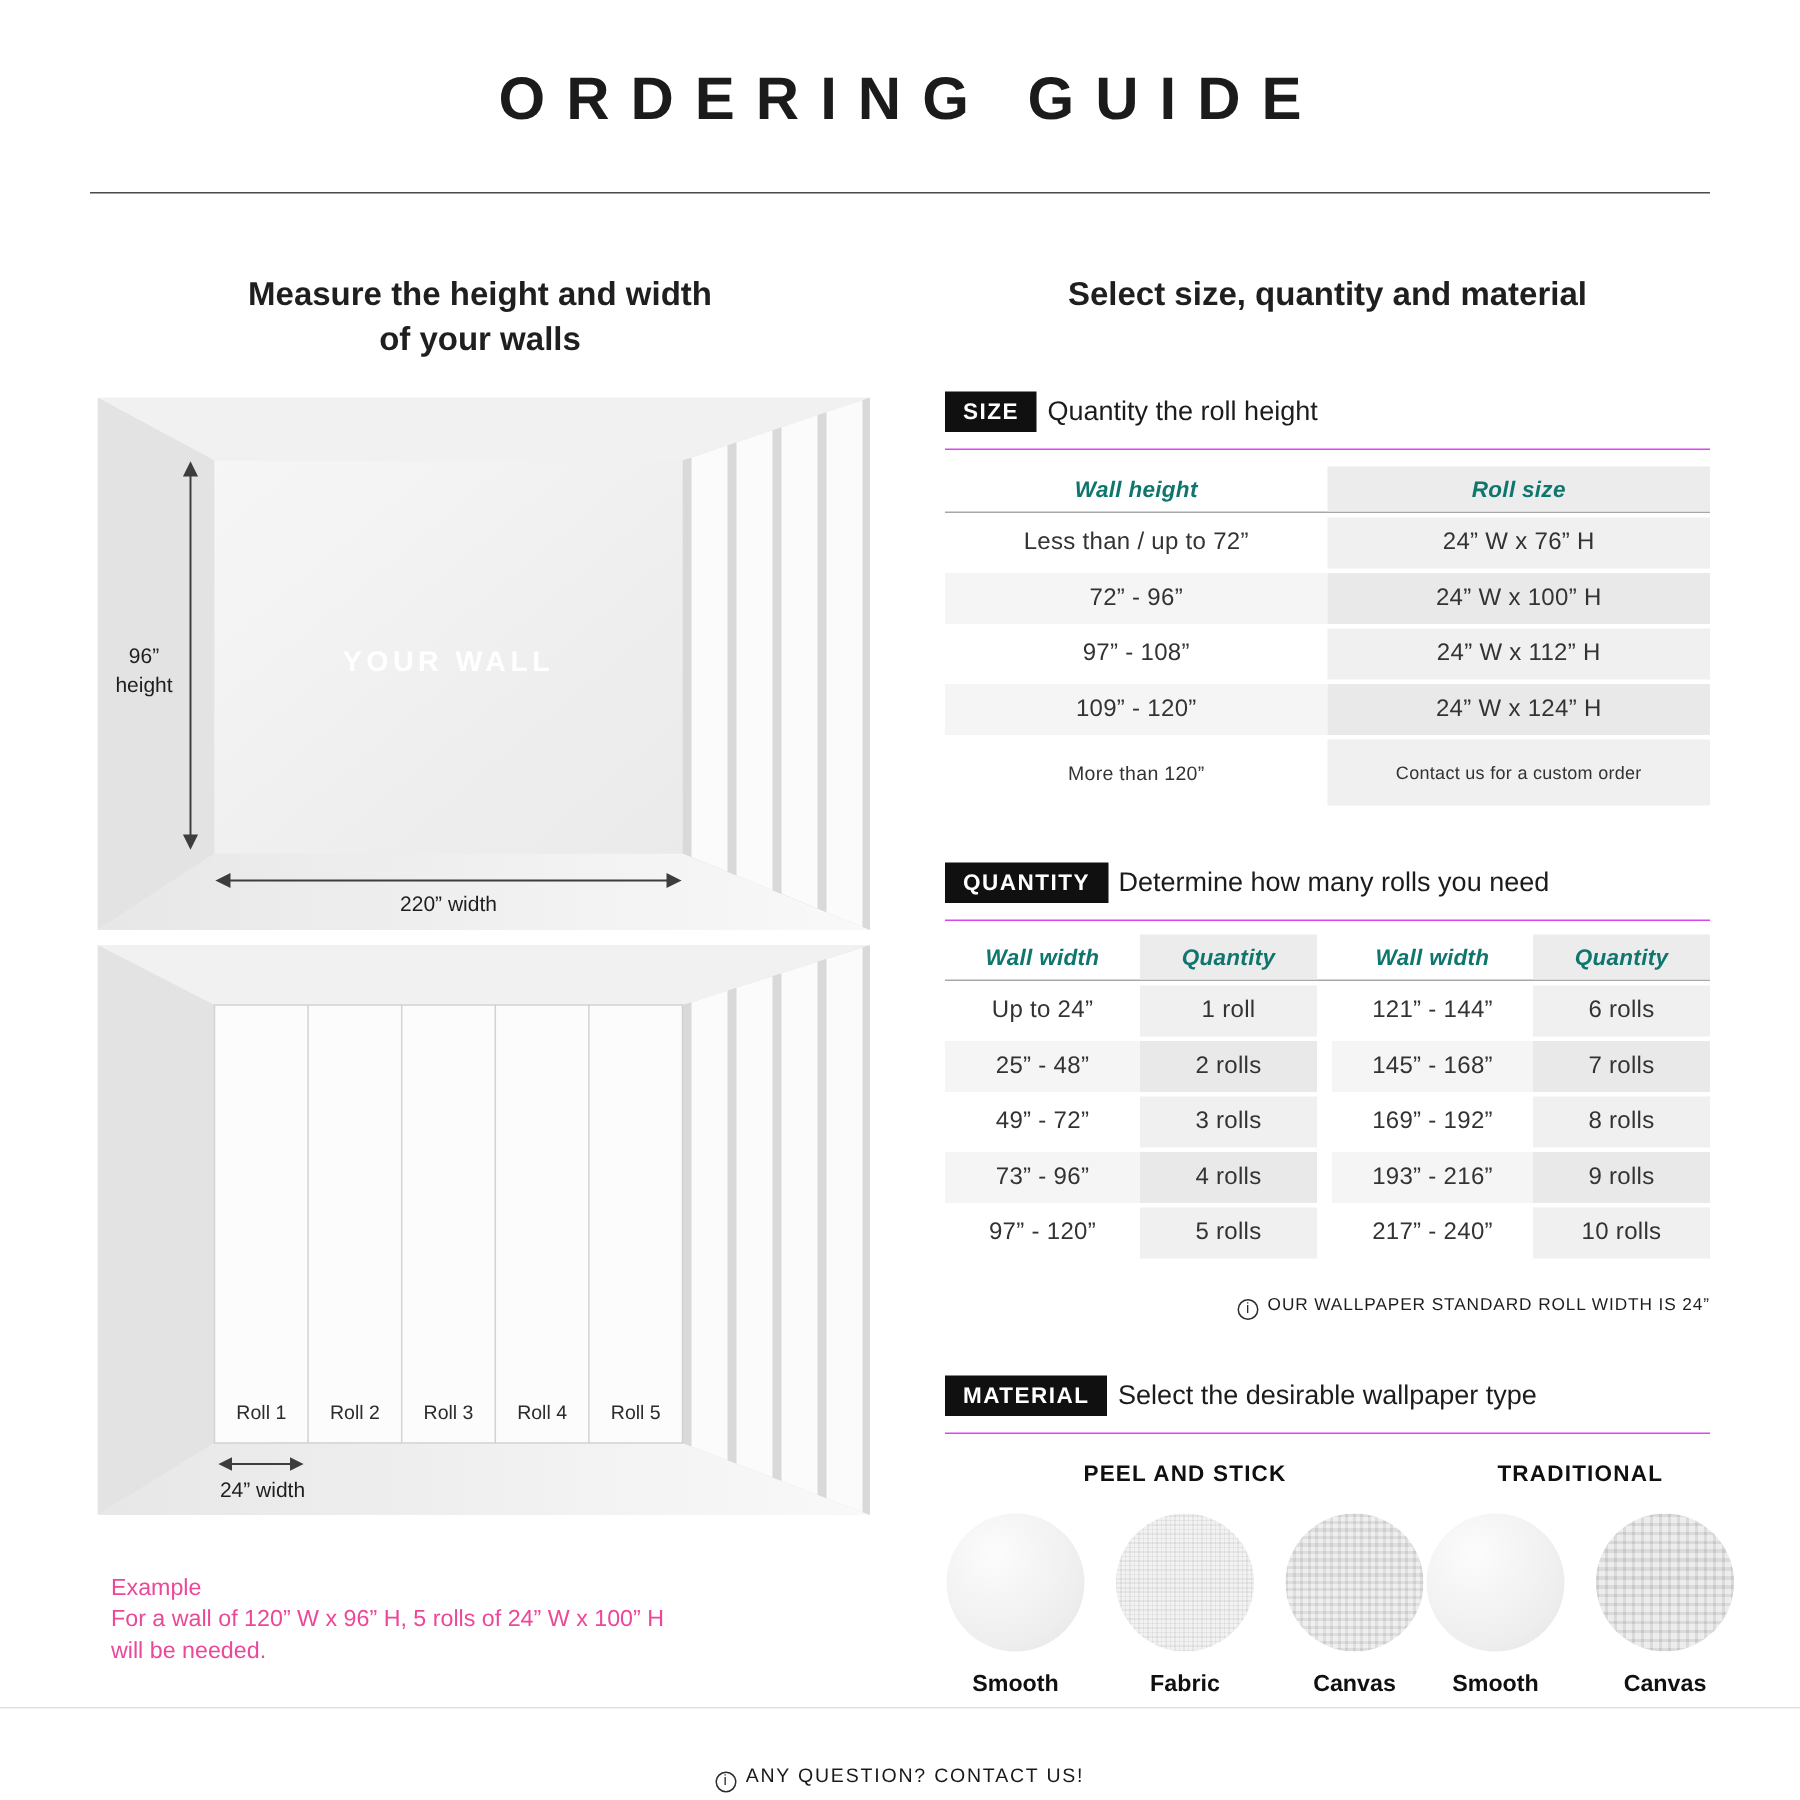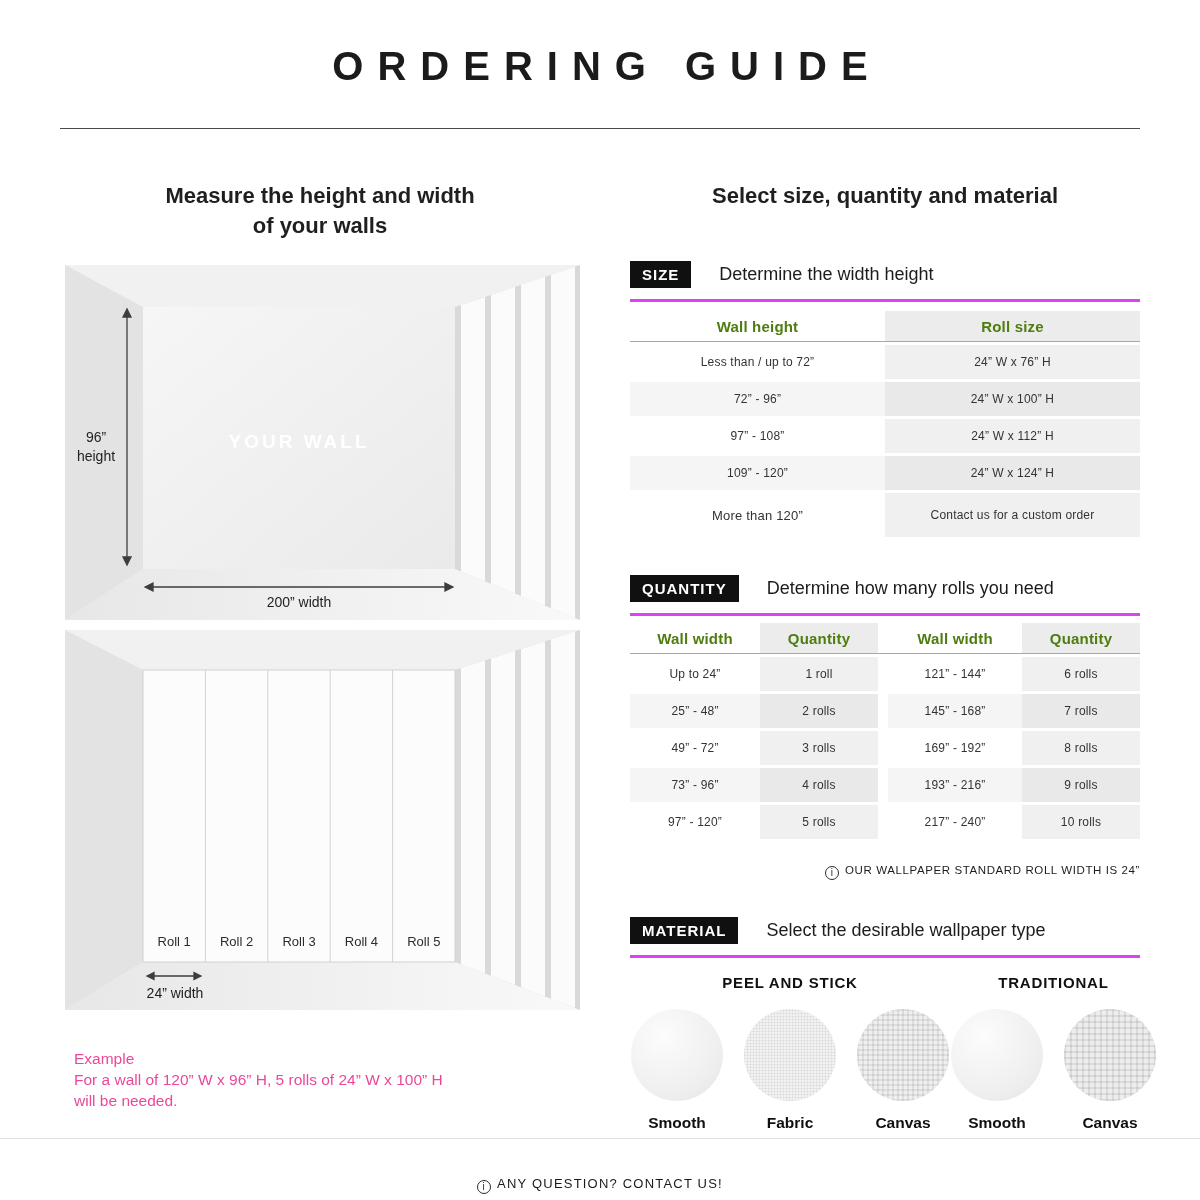--- a/index.html
+++ b/index.html
@@ -35,34 +35,34 @@
   .roll-labels span { flex:1; text-align:center; font-size:13px; color:#2c2c2c; }
   .w24-label { position:absolute; left:45px; top:355px; width:130px; text-align:center;
     font-size:14px; color:#1e1e1e; }
 
   
   .example { position:absolute; left:14px; top:883px; width:480px;
     font-size:15.5px; line-height:21px; color:#ec4899; }
 
   
   .section-head { position:absolute; left:0; width:510px; display:flex; align-items:center;
-    gap:28px; border-bottom:3px solid #d946ef; padding-bottom:11px; }
+    gap:7px; border-bottom:1px solid #d946ef; padding-bottom:11px; }
   .size-head { top:96px; } .qty-head { top:410px; } .mat-head { top:752px; }
   .tag { background:#101010; color:#fff; font-weight:bold; font-size:15px;
     letter-spacing:1px; padding:5px 12px; }
   .section-desc { font-size:18px; color:#1c1c1c; }
 
   
   .tbl { position:absolute; left:0; width:510px; }
   .size-tbl { top:146px; } .qty-tbl { top:458px; }
   .trow { display:flex; margin-bottom:3px; }
-  .thead .cell { font-weight:bold; font-size:15px; color:#4d7c0f; }
+  .thead .cell { font-weight:bold; font-size:15px; color:#0f766e;font-style:italic; }
   .thead { border-bottom:1px solid #a8a8a8; margin-bottom:3px; }
   .cell { display:flex; align-items:center; justify-content:center; text-align:center;
-    height:34px; font-size:12px; color:#333; letter-spacing:0.2px; }
+    height:34px; font-size:16px; color:#333; letter-spacing:0.2px; }
   .thead .cell { height:30px; }
 
   
   .size-tbl .cell-wall { width:255px; }
   .size-tbl .cell-roll { width:255px; background:#f0f0f0; }
   .size-tbl .thead .cell-roll { background:#ececec; }
   .size-tbl .trow:nth-child(odd):not(.thead) .cell-wall { background:#f5f5f5; }
   .size-tbl .trow:nth-child(odd):not(.thead) .cell-roll { background:#e9e9e9; }
   .size-tbl .trow:last-child { }
   .size-tbl .trow:last-child .cell { height:44px; }
@@ -160,21 +160,21 @@
           <line x1="88" y1="322" x2="380" y2="322"></line>
           <polygon points="80,322 88,318 88,326"></polygon>
           <polygon points="388,322 380,318 380,326"></polygon>
         </g>
       </svg>
       <div class="your-wall">YOUR WALL</div>
       <div class="h-dim-label">
         <span>96”</span><br>
         <span>height</span>
       </div>
-      <div class="w-dim-label">200” width</div>
+      <div class="w-dim-label">220” width</div>
     </div>
 
     <div class="room room2">
       <svg width="515" height="380" viewBox="0 0 515 380">
         <defs>
           <linearGradient id="fl2" x1="0" y1="0" x2="1" y2="0">
             <stop offset="0" stop-color="#e7e7e7"></stop>
               <stop offset="1" stop-color="#f9f9f9"></stop>
           </linearGradient>
         </defs>
@@ -215,21 +215,21 @@
       <div>For a wall of 120” W x 96” H, 5 rolls of 24” W x 100” H</div>
       <div>will be needed.</div>
     </div>
   </section>
 
   <section class="right-col">
     <h2 class="col-heading">Select size, quantity and material</h2>
 
     <div class="section-head size-head">
       <span class="tag">SIZE</span>
-      <span class="section-desc">Determine the width height</span>
+      <span class="section-desc">Quantity the roll height</span>
     </div>
     <div class="tbl size-tbl">
       <div class="trow thead">
         <div class="cell cell-wall">Wall height</div>
         <div class="cell cell-roll">Roll size</div>
       </div>
       <div class="trow">
         <div class="cell cell-wall">Less than / up to 72”</div>
         <div class="cell cell-roll">24” W x 76” H</div>
       </div>

